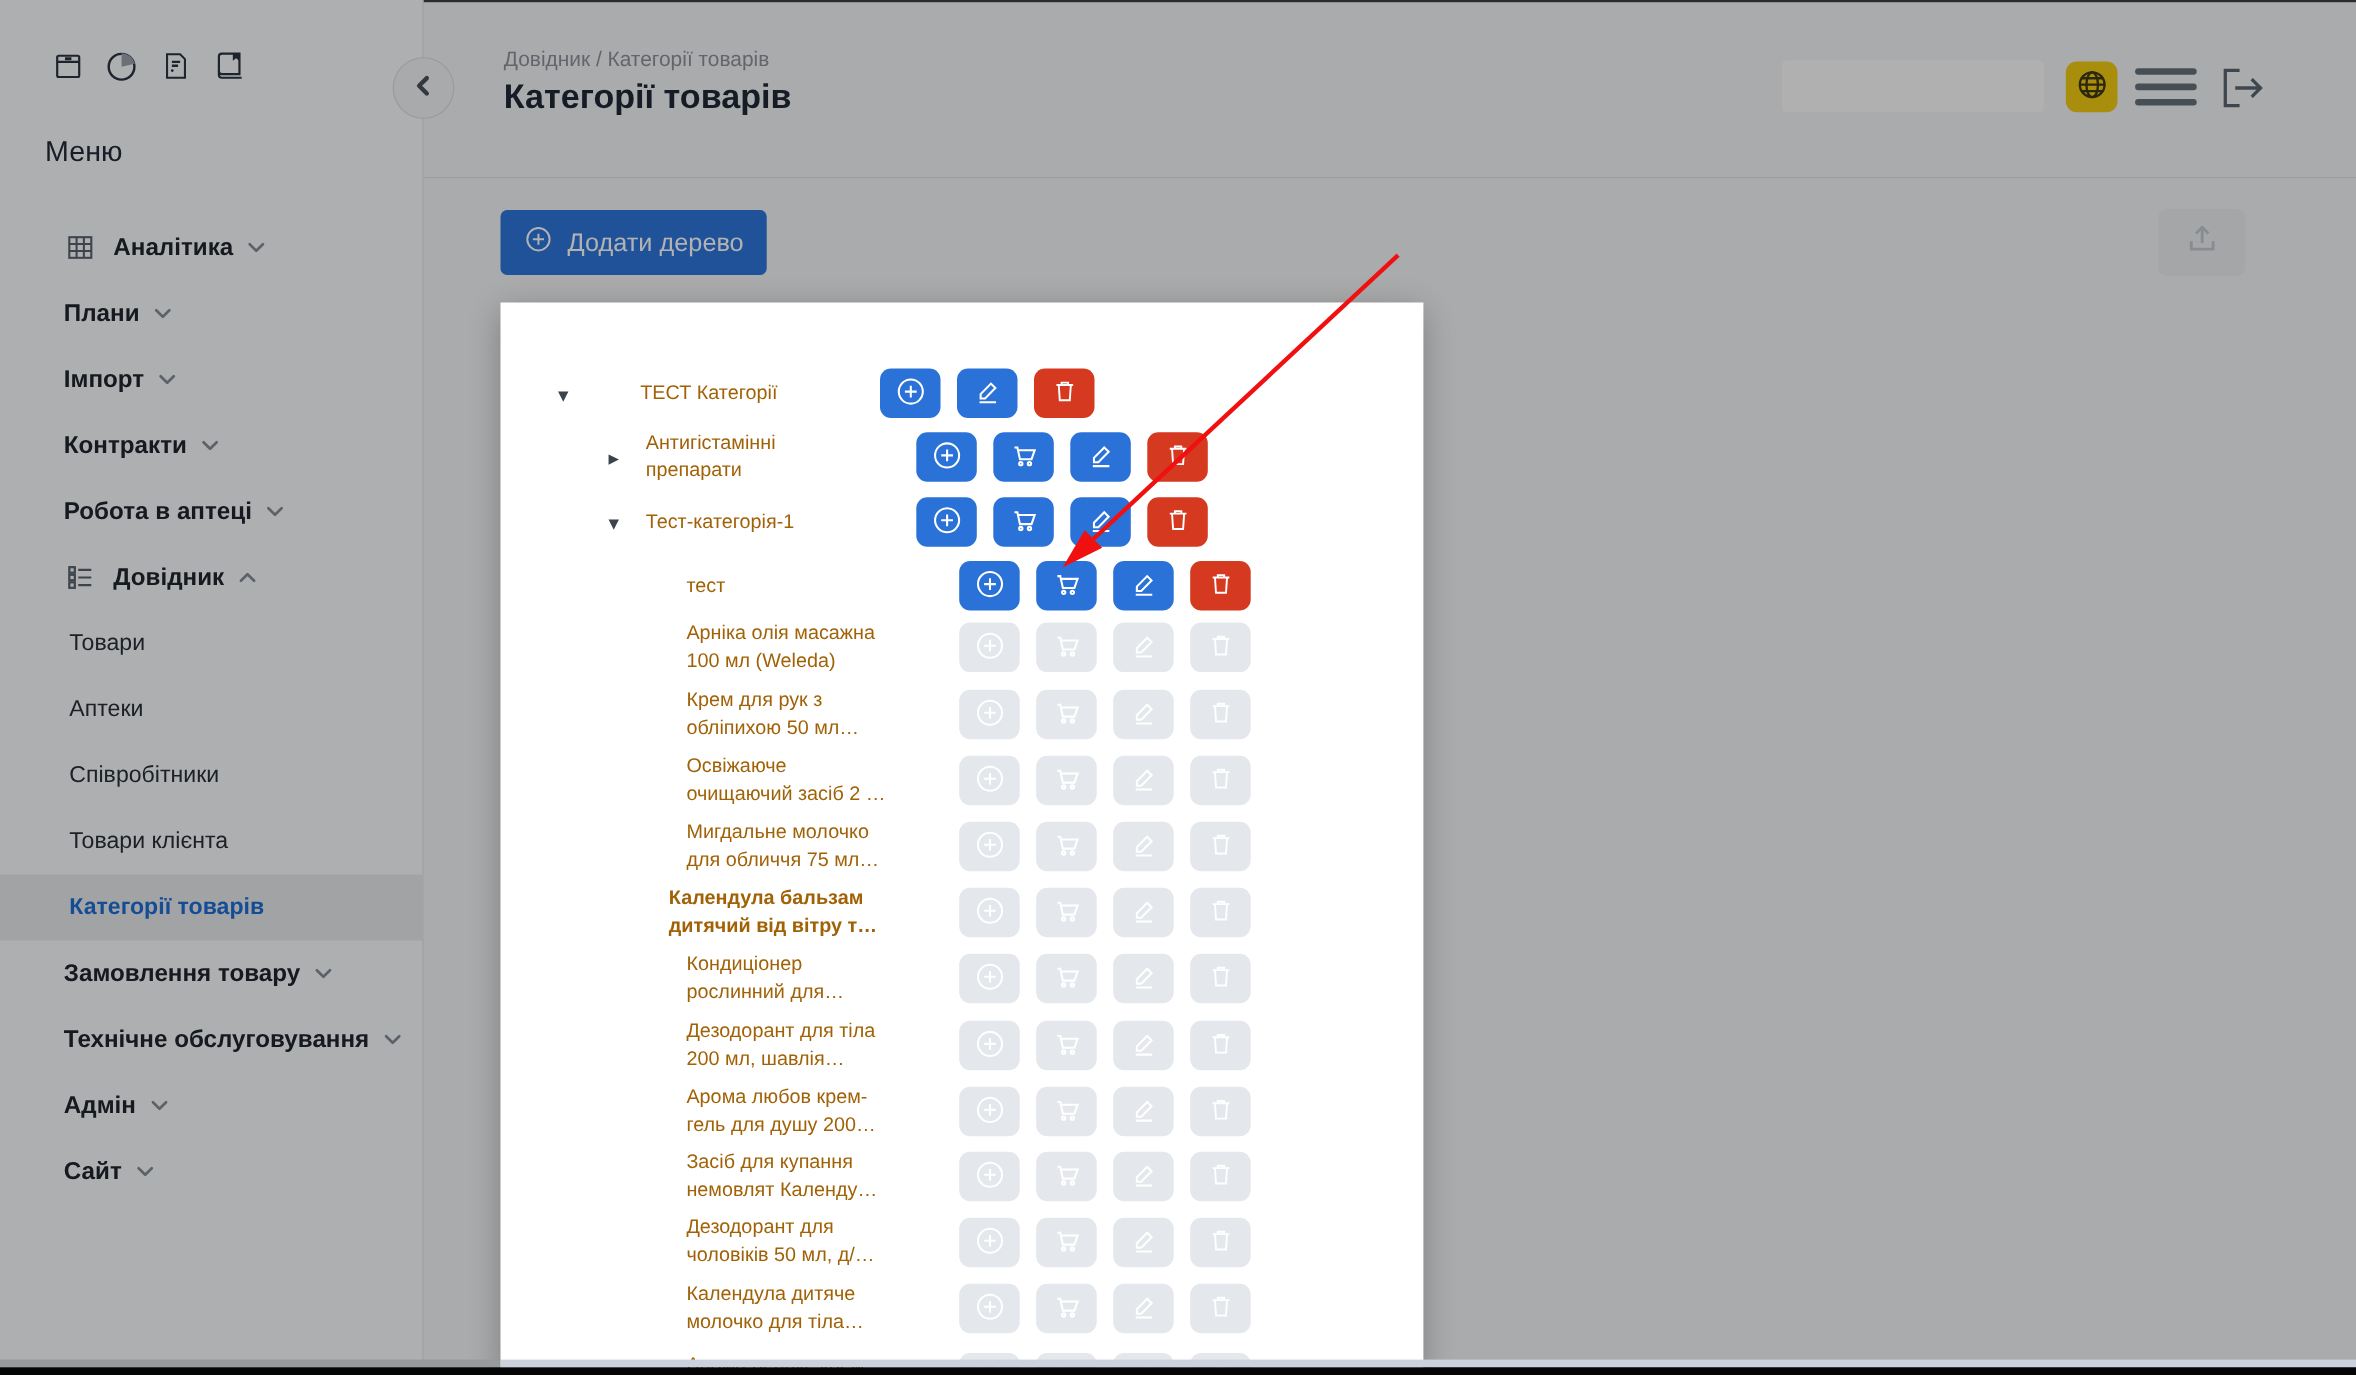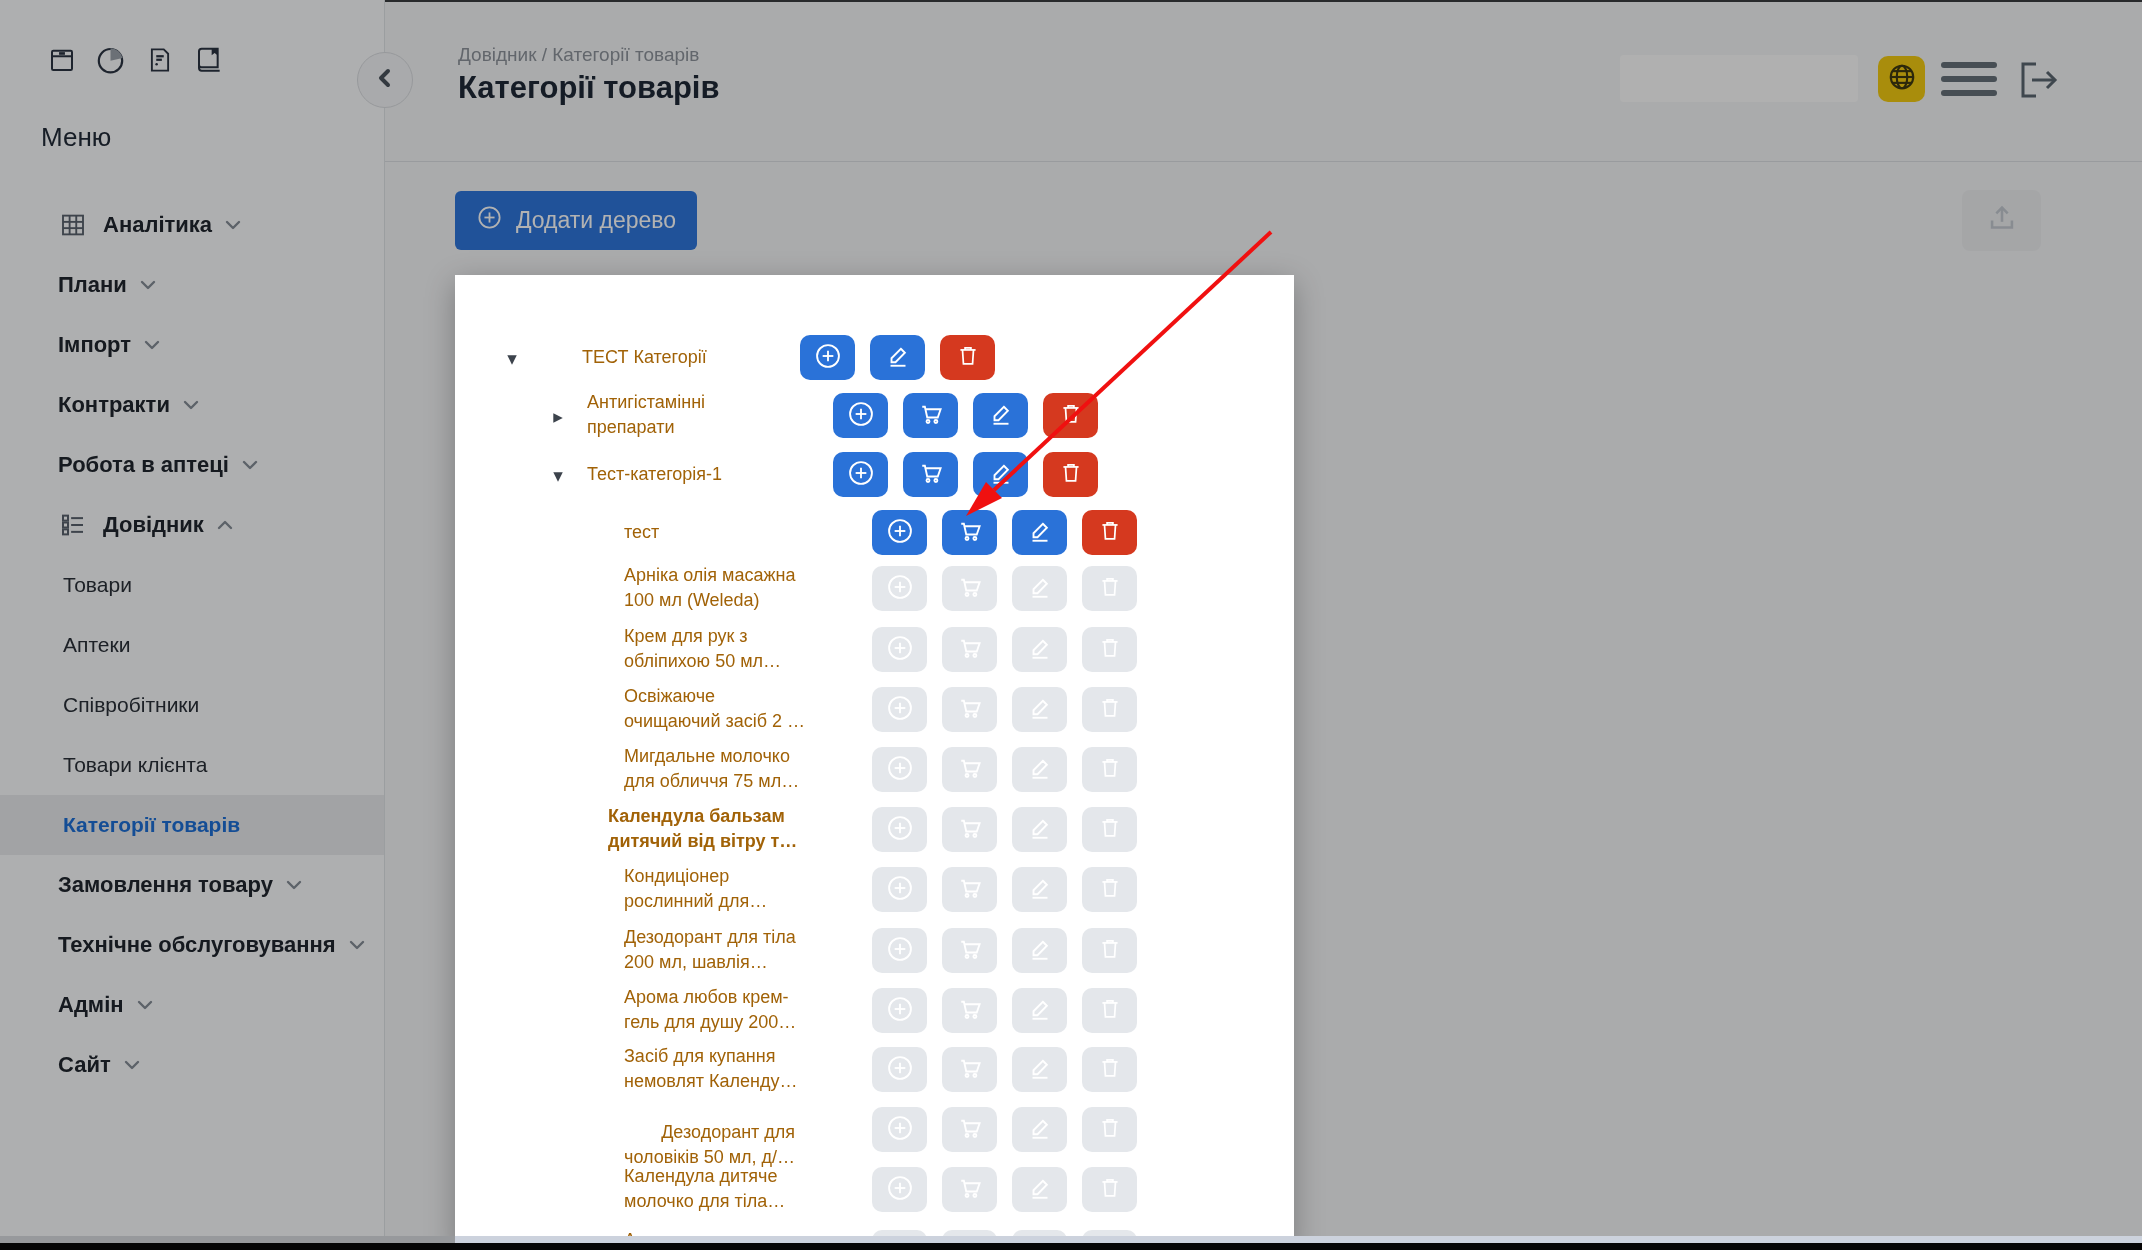--- a/index.html
+++ b/index.html
@@ -726,21 +726,21 @@
         <button class="act-btn disabled">
           <span><svg width="28" height="30" viewBox="0 0 24 24" fill="none" stroke="#fff" stroke-width="1.5">
               <line x1="5.5" y1="6.8" x2="18.5" y2="6.8"></line>
               <path d="M9.5 6.8V5h5v1.8"></path>
               <path d="M7.3 6.8l.8 12h7.8l.8-12"></path>
             </svg></span>
         </button>
       </div>
     </div>
     <div class="tree-row" style="top: 824px; height: 60px;">
-      <div class="tree-label" style="left: 169px; top: 21px; text-align: right;">
+      <div class="tree-label" style="left: 169px; top: 4px;">
         <div>Дезодорант для</div>
         <div>чоловіків 50 мл, д/…</div>
       </div>
       <div class="btn-group" style="left: 417px; top: 7.5px;">
         <button class="act-btn disabled">
           <span><svg width="32" height="32" viewBox="0 0 24 24" fill="none" stroke="#fff" stroke-width="1.4">
               <circle cx="12" cy="12" r="8.2"></circle>
               <line x1="12" y1="8" x2="12" y2="16"></line>
               <line x1="8" y1="12" x2="16" y2="12"></line>
             </svg></span>

